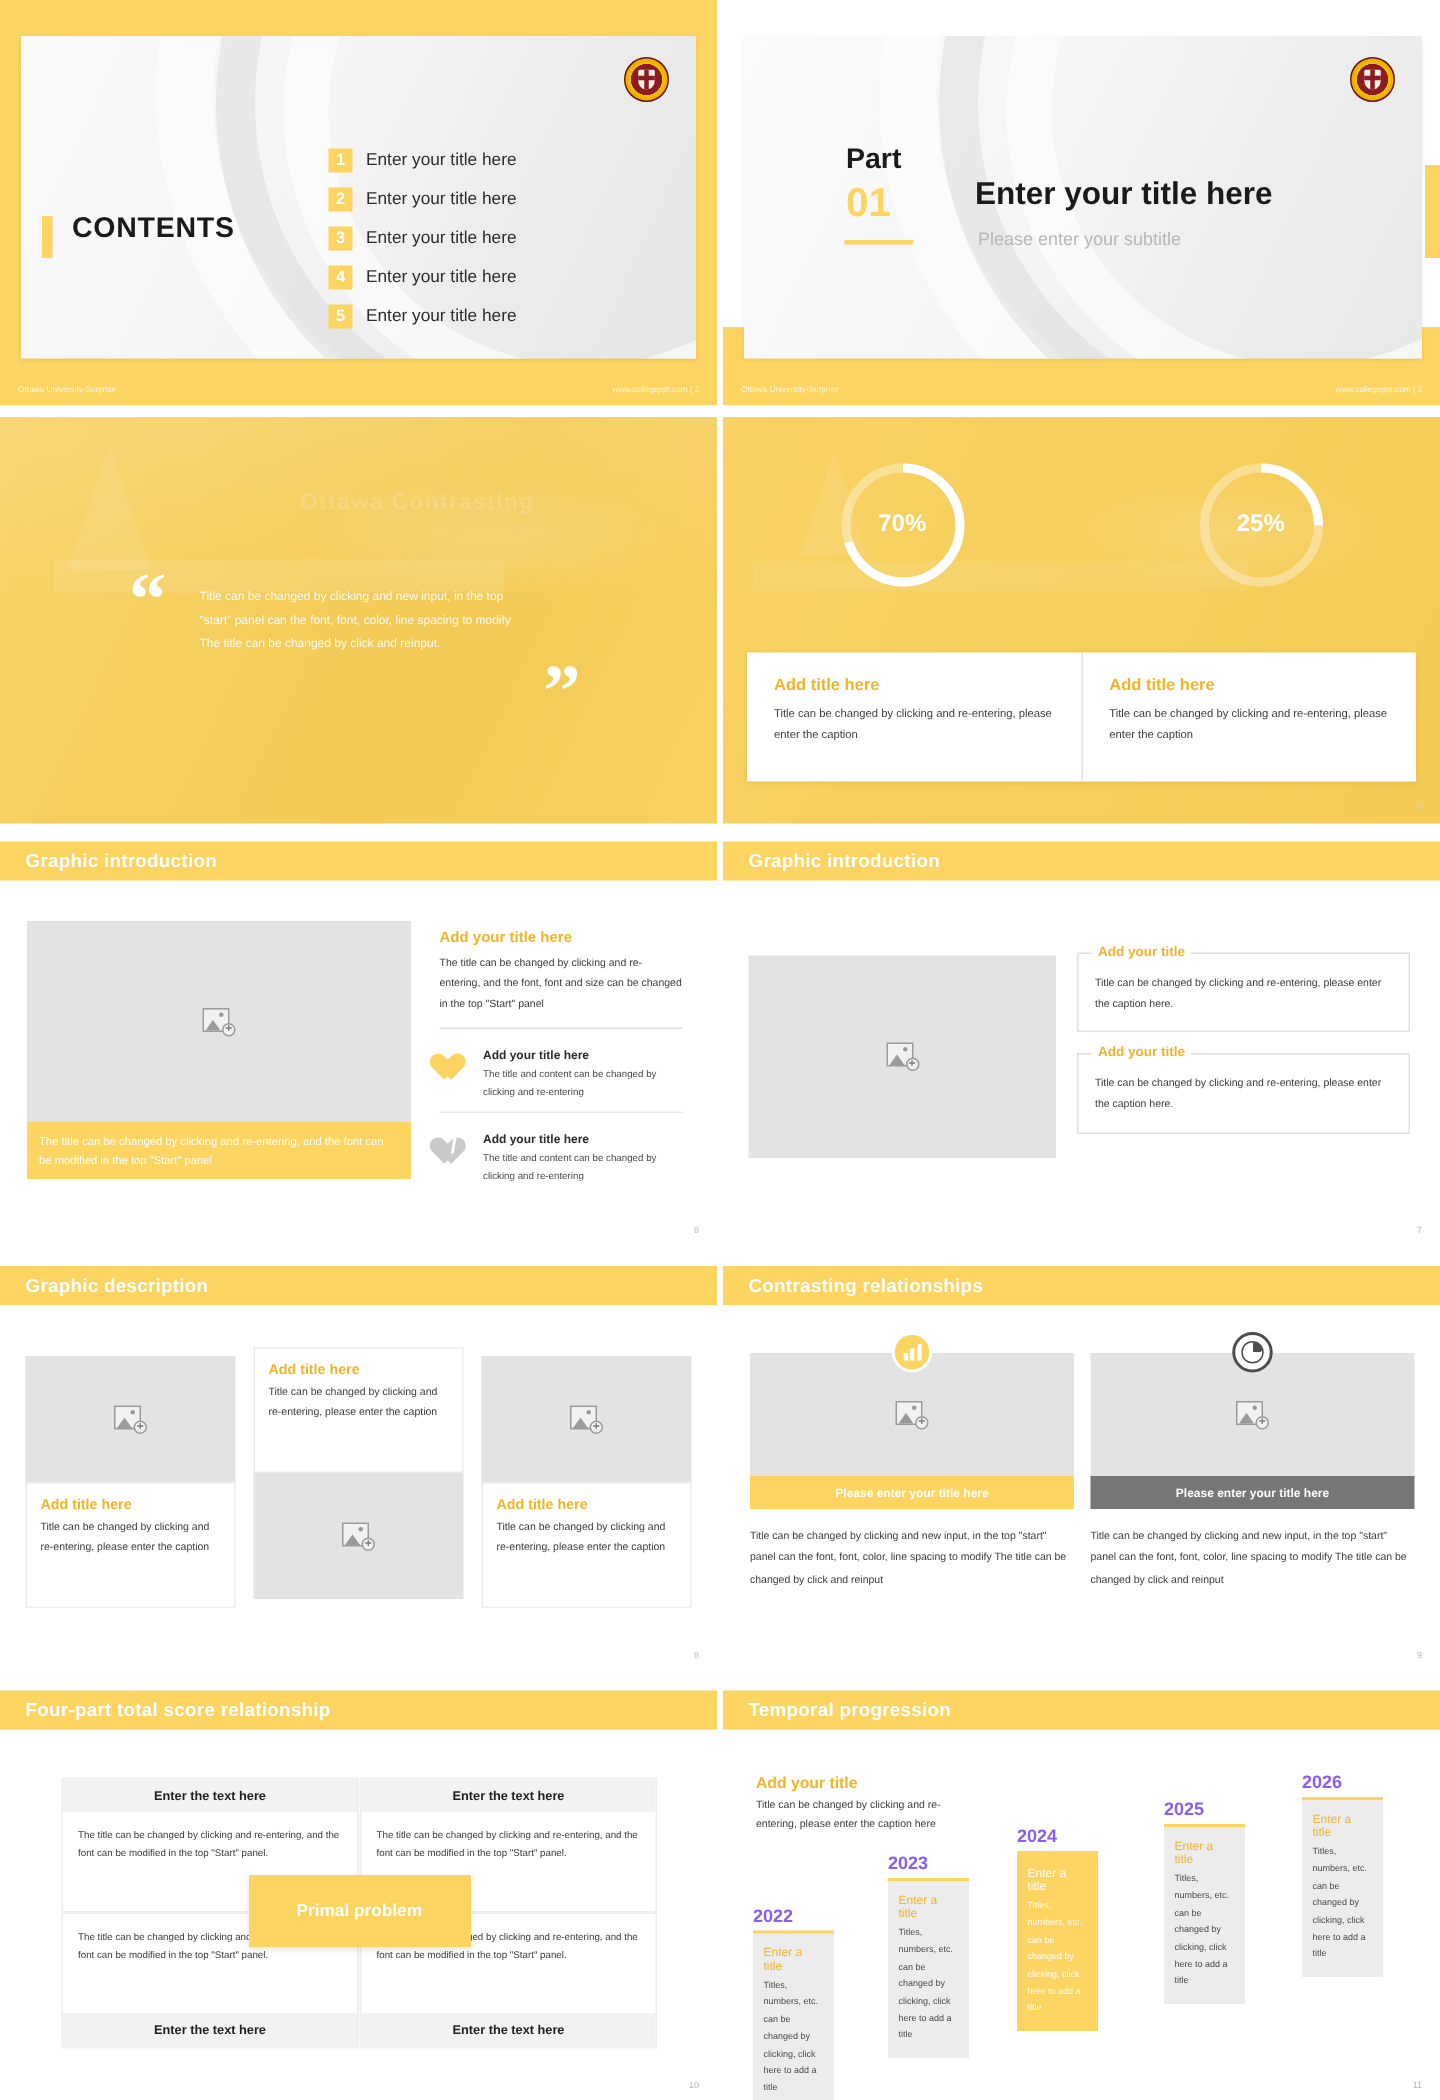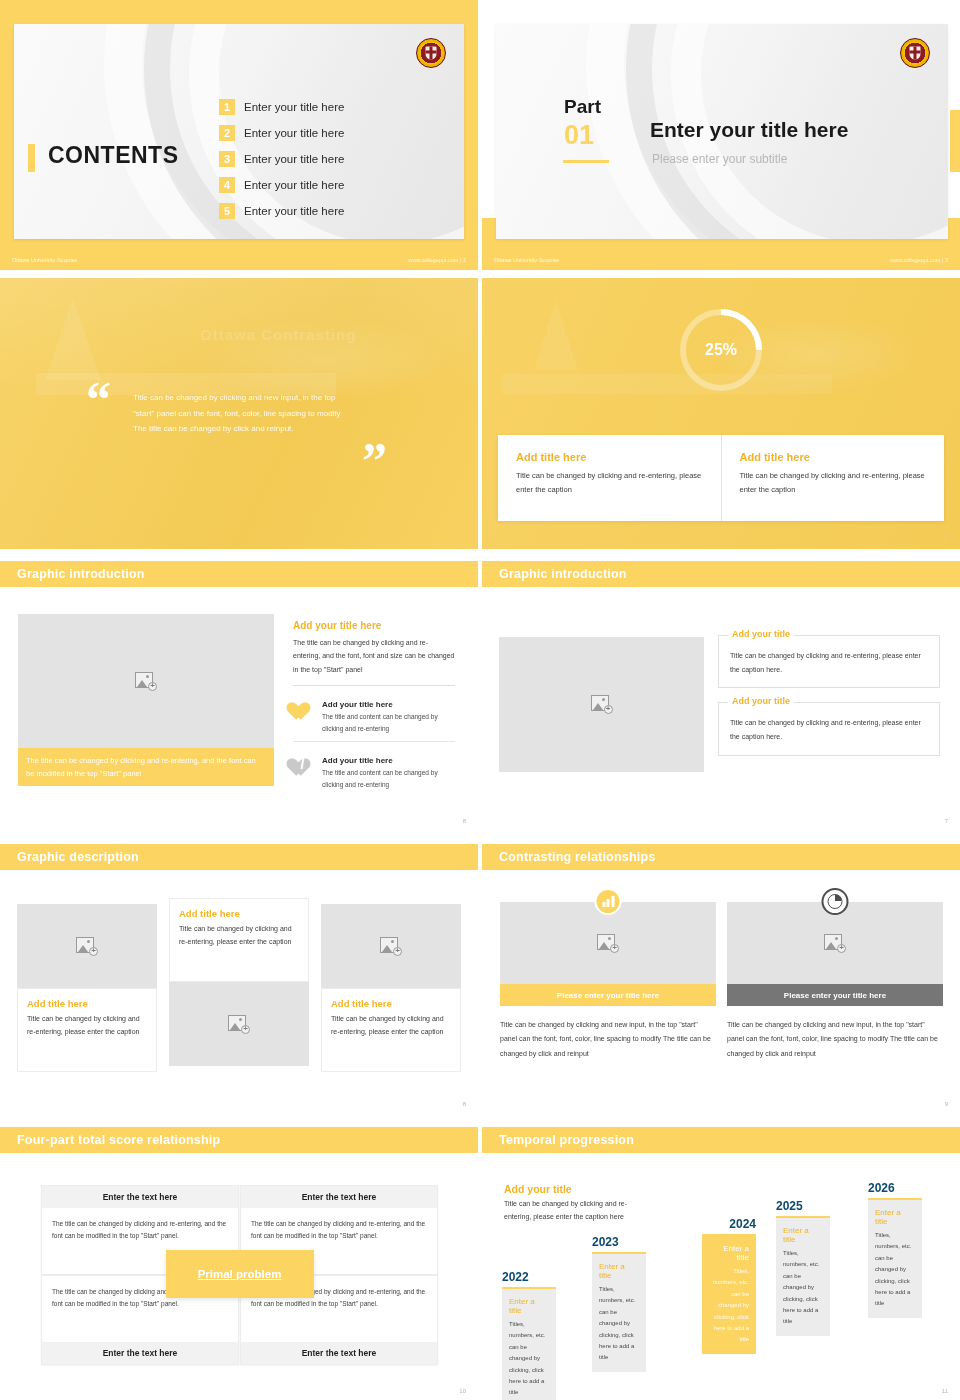--- a/index.html
+++ b/index.html
@@ -72,21 +72,21 @@
   .s-cover .sweep2 {
     left: 130px; top: -190px; width: 470px; height: 470px;
     box-shadow: inset 0 0 0 26px rgba(214,214,214,.45);
   }
   .s-cover .sweep3 {
     left: 175px; top: -150px; width: 400px; height: 400px;
     box-shadow: inset 0 0 0 30px rgba(255,255,255,.6);
   }
   .contents-title {
     position: absolute; left: 34px; top: 118px;
-    font-size: 23px; font-weight: 700; letter-spacing: .5px; color: #1a1a1a;
+    font-size: 19px; font-weight: 700; letter-spacing: .5px; color: #1a1a1a;
   }
   .contents-bar {
     position: absolute; left: 14px; top: 120px; width: 7px; height: 28px; background: #FBD462;
   }
   .toc { position: absolute; left: 205px; top: 70px; }
   .toc-row { display: flex; align-items: center; height: 26px; }
   .toc-num {
     width: 16px; height: 16px; background: #FBD462; color: #ffffff;
     font-size: 11px; font-weight: 700; display: flex; align-items: center; justify-content: center;
     margin-right: 9px;
@@ -297,21 +297,21 @@
     width: 148px; height: 48px; background: #FBD462; color: #ffffff;
     display:flex; align-items:center; justify-content:center; font-size: 11.5px; font-weight: 700;
     box-shadow: 0 2px 5px rgba(0,0,0,.10);
   }
 
   
   .s11-intro { position: absolute; left: 22px; top: 60px; width: 125px; }
   .s11-ih { color: #F0B429; font-size: 10.5px; font-weight: 700; margin-bottom: 3px; }
   .s11-ip { font-size: 7px; line-height: 1.85; color: #3c3c3c; }
   .step { position: absolute; width: 54px; }
-  .step .yr { font-size: 12px; font-weight: 700; color: #0c4a6e; margin-bottom: 3px; }
+  .step .yr { font-size: 12px; font-weight: 700; color: #8b5cf6; margin-bottom: 3px; }
   .step .bx { background: #ececec; border-top: 2px solid #FBD462; padding: 8px 7px; }
   .step.active .bx { background: #FBD462; border-top: 2px solid #FBD462; }
   .step .bt { font-size: 8px; font-weight: 400; color: #F0B429; margin-bottom: 4px; }
   .step.active .bt { color: #ffffff; }
   .step .bb { font-size: 6px; line-height: 1.9; color: #4a4a4a; }
   .step.active .bb { color: rgba(255,255,255,.95); }
 </style>
 </head>
 <body>
 
@@ -391,20 +391,27 @@
     <div class="quote-body">Title can be changed by clicking and new input, in the top "start" panel can the font, font, color, line spacing to modify The title can be changed by click and reinput.</div>
     <div class="qmark close">”</div>
   </div>
 
   <div class="slide s-rings">
     <div class="wm"></div>
     <div class="wm-tri"></div>
     <div class="wm-band"></div>
 
     <div class="rings-row">
+      <div class="ring-wrap">
+        <svg width="96" height="96" viewBox="0 0 96 96" aria-hidden="true">
+          <circle cx="48" cy="48" r="38" fill="none" stroke="rgba(255,255,255,0.35)" stroke-width="6"></circle>
+          <circle cx="48" cy="48" r="38" fill="none" stroke="#ffffff" stroke-width="6" stroke-dasharray="167.2 238.8" transform="rotate(-90 48 48)"></circle>
+        </svg>
+        <div class="ring-label">70%</div>
+      </div>
       <div class="ring-wrap">
         <svg width="96" height="96" viewBox="0 0 96 96" aria-hidden="true">
           <circle cx="48" cy="48" r="38" fill="none" stroke="rgba(255,255,255,0.35)" stroke-width="6"></circle>
           <circle cx="48" cy="48" r="38" fill="none" stroke="#ffffff" stroke-width="6" stroke-dasharray="59.7 346.3" transform="rotate(-90 48 48)"></circle>
         </svg>
         <div class="ring-label">25%</div>
       </div>
     </div>
 
     <div class="rings-panel">
@@ -609,21 +616,21 @@
         <div class="s10-bd">The title can be changed by clicking and re-entering, and the font can be modified in the top "Start" panel.</div>
       </div>
       <div class="s10-box" style="left:0; top:90px;">
         <div class="s10-bd">The title can be changed by clicking and re-entering, and the font can be modified in the top "Start" panel.</div>
         <div class="s10-hd">Enter the text here</div>
       </div>
       <div class="s10-box" style="left:199px; top:90px;">
         <div class="s10-bd">The title can be changed by clicking and re-entering, and the font can be modified in the top "Start" panel.</div>
         <div class="s10-hd">Enter the text here</div>
       </div>
-      <div class="s10-center" style="top:89px;text-decoration:underline;">Primal problem</div>
+      <div class="s10-center" style="top:89px;">Primal problem</div>
     </div>
     <div class="pg-num">10</div>
   </div>
 
   <div class="slide s-content">
     <div class="band">
       <span class="band-title">Temporal progression</span>
     </div>
 
     <div class="s11-intro">
@@ -640,21 +647,21 @@
     </div>
 
     <div class="step" style="left:110px; top:112px;">
       <div class="yr">2023</div>
       <div class="bx">
         <div class="bt">Enter a title</div>
         <div class="bb">Titles, numbers, etc. can be changed by clicking, click here to add a title</div>
       </div>
     </div>
 
-    <div class="step active" style="left:220px; top:94px;text-align:right;">
+    <div class="step active" style="left:196px; top:94px;">
       <div class="yr">2024</div>
       <div class="bx">
         <div class="bt">Enter a title</div>
         <div class="bb">Titles, numbers, etc. can be changed by clicking, click here to add a title</div>
       </div>
     </div>
 
     <div class="step" style="left:294px; top:76px;">
       <div class="yr">2025</div>
       <div class="bx">

